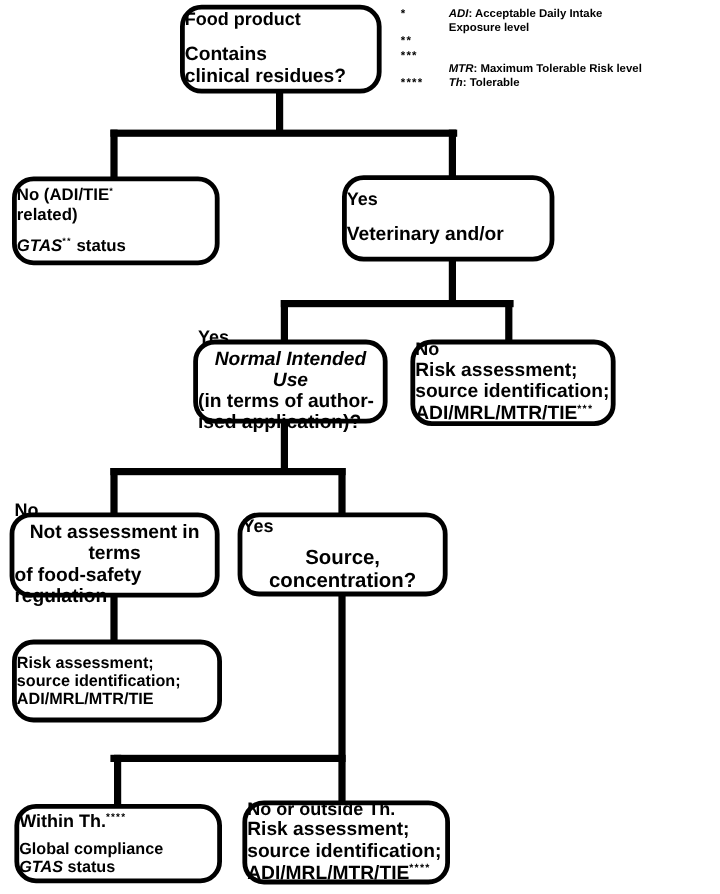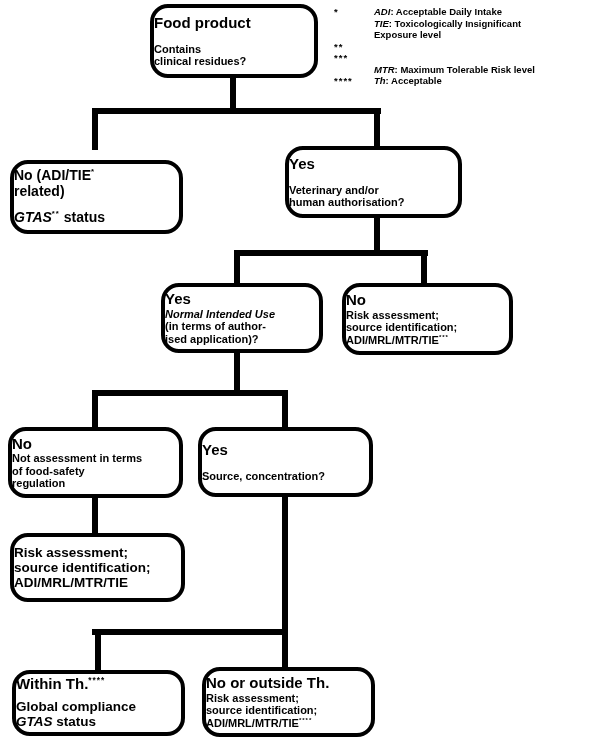--- a/index.html
+++ b/index.html
@@ -20,21 +20,21 @@
     flex-direction:column;
     justify-content:center;
     align-items:flex-start;
     text-align:center;
     font-weight:bold;
     line-height:1.12;
     box-sizing:border-box;
     z-index:2;
   }
   .box .title{font-size:15px;}
-  .box .body{font-size:11px;}
+  .box .body{font-size:16px;}
   .gap{height:11px;}
   sup{font-size:0.55em; vertical-align:super; letter-spacing:1px;}
   .hline,.vline{position:absolute;background:#000;z-index:1;}
   .hline{height:6px;}
   .vline{width:6px;}
   #legend{
     position:absolute;
     left:334px; top:6px; width:262px;
     font-size:9.5px; font-weight:bold; line-height:11.5px;
   }
@@ -49,39 +49,38 @@
 
 <div id="canvas">
 
   <div id="legend">
     <div class="lrow">
       <span class="lmark">*</span>
       <span class="ltext"><i>ADI</i><span>: Acceptable Daily Intake</span></span>
     </div>
     <div class="lrow">
       <span class="lmark"></span>
-      <span class="ltext"><i>TIE</i><span>: Toxicologically Insignificant</span></span>
     </div>
     <div class="lrow">
       <span class="lmark"></span>
       <span class="ltext"><i></i><span>Exposure level</span></span>
     </div>
     <div class="lrow">
       <span class="lmark">**</span>
     </div>
     <div class="lrow">
       <span class="lmark">***</span>
     </div>
     <div class="lrow">
       <span class="lmark"></span>
       <span class="ltext"><i>MTR</i><span>: Maximum Tolerable Risk level</span></span>
     </div>
     <div class="lrow">
       <span class="lmark">****</span>
-      <span class="ltext"><i>Th</i><span>: Acceptable</span></span>
+      <span class="ltext"><i>Th</i><span>: Tolerable</span></span>
     </div>
   </div>
 
   <div class="vline" style="left:230px;top:76px;height:36px;"></div>
   <div class="hline" style="left:92px;top:108px;width:289px;"></div>
   <div class="vline" style="left:92px;top:108px;height:42px;"></div>
   <div class="vline" style="left:374px;top:108px;height:41px;"></div>
   <div class="vline" style="left:374px;top:216px;height:39px;"></div>
   <div class="hline" style="left:234px;top:250px;width:194px;"></div>
   <div class="vline" style="left:234px;top:250px;height:35px;"></div>
@@ -95,32 +94,31 @@
   <div class="hline" style="left:92px;top:629px;width:196px;"></div>
   <div class="vline" style="left:95px;top:629px;height:43px;"></div>
 
   <div class="box" style="left:150px;top:4px;width:168px;height:74px;">
     <div class="title">Food product</div>
     <div class="gap"></div>
     <div class="body">Contains</div>
     <div class="body">clinical residues?</div>
   </div>
 
-  <div class="box" style="left:10px;top:147px;width:173px;height:74px;font-size:14px;margin-top:13px;">
+  <div class="box" style="left:10px;top:147px;width:173px;height:74px;font-size:14px;">
     <div class="body" style="font-size:14px;"><span>No (ADI/TIE</span><sup>*</sup></div>
     <div class="body" style="font-size:14px;">related)</div>
     <div class="gap"></div>
     <div class="body" style="font-size:14px;"><i>GTAS</i><sup>**</sup><span> status</span></div>
   </div>
 
   <div class="box" style="left:285px;top:146px;width:177px;height:72px;">
     <div class="title">Yes</div>
     <div class="gap"></div>
     <div class="body">Veterinary and/or</div>
-    <div class="body">human authorisation?</div>
   </div>
 
   <div class="box" style="left:161px;top:283px;width:162px;height:70px;">
     <div class="title">Yes</div>
     <div class="body"><i>Normal Intended Use</i></div>
     <div class="body">(in terms of author-</div>
     <div class="body">ised application)?</div>
   </div>
 
   <div class="box" style="left:342px;top:283px;width:171px;height:72px;">
@@ -133,21 +131,21 @@
   <div class="box" style="left:8px;top:427px;width:175px;height:71px;">
     <div class="title">No</div>
     <div class="body">Not assessment in terms</div>
     <div class="body">of food-safety</div>
     <div class="body">regulation</div>
   </div>
 
   <div class="box" style="left:198px;top:427px;width:175px;height:70px;">
     <div class="title">Yes</div>
     <div class="gap"></div>
-    <div class="body" style="font-size:11px;">Source, concentration?</div>
+    <div class="body" style="font-size:17px;">Source, concentration?</div>
   </div>
 
   <div class="box" style="left:10px;top:533px;width:175px;height:69px;">
     <div class="body" style="font-size:13.5px;">Risk assessment;</div>
     <div class="body" style="font-size:13.5px;">source identification;</div>
     <div class="body" style="font-size:13.5px;">ADI/MRL/MTR/TIE</div>
   </div>
 
   <div class="box" style="left:12px;top:670px;width:173px;height:66px;">
     <div class="title"><span>Within Th.</span><sup>****</sup></div>

